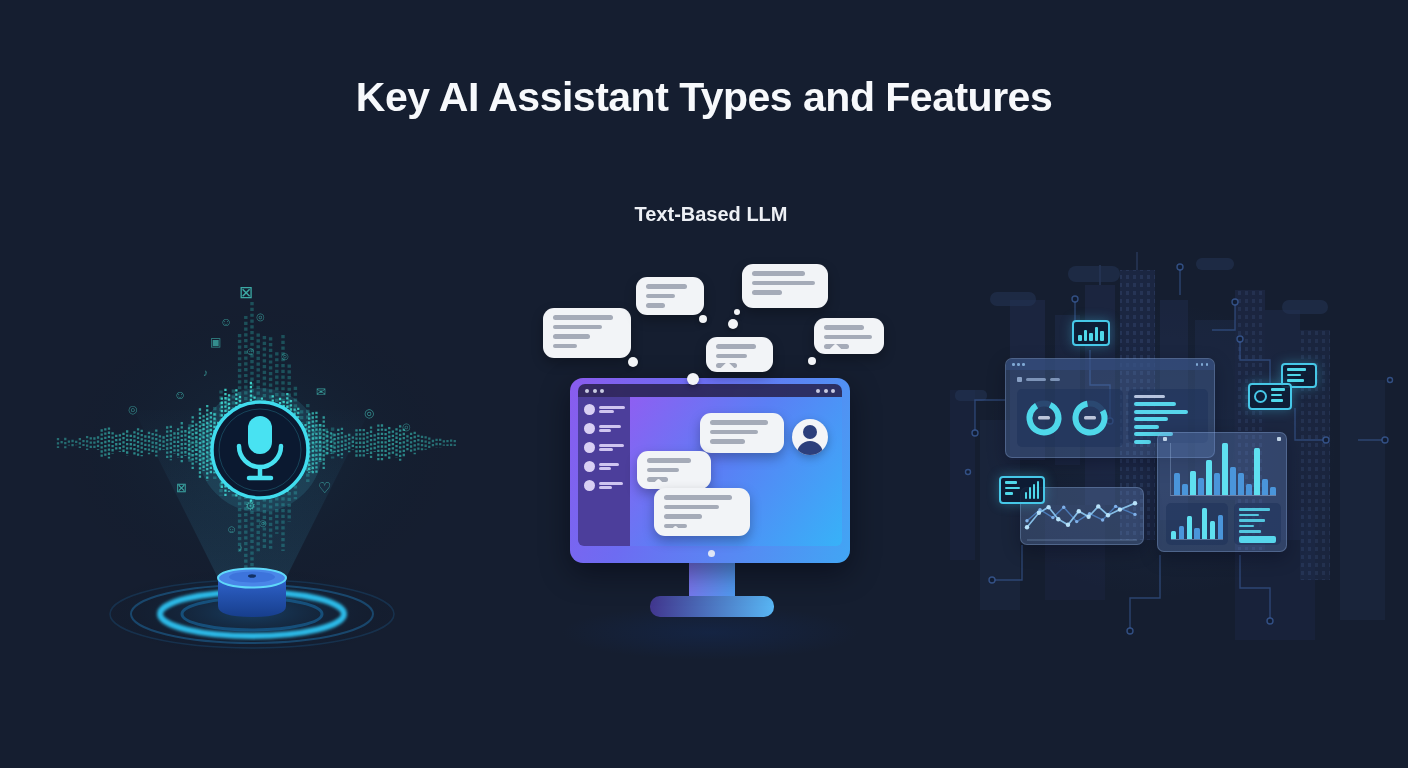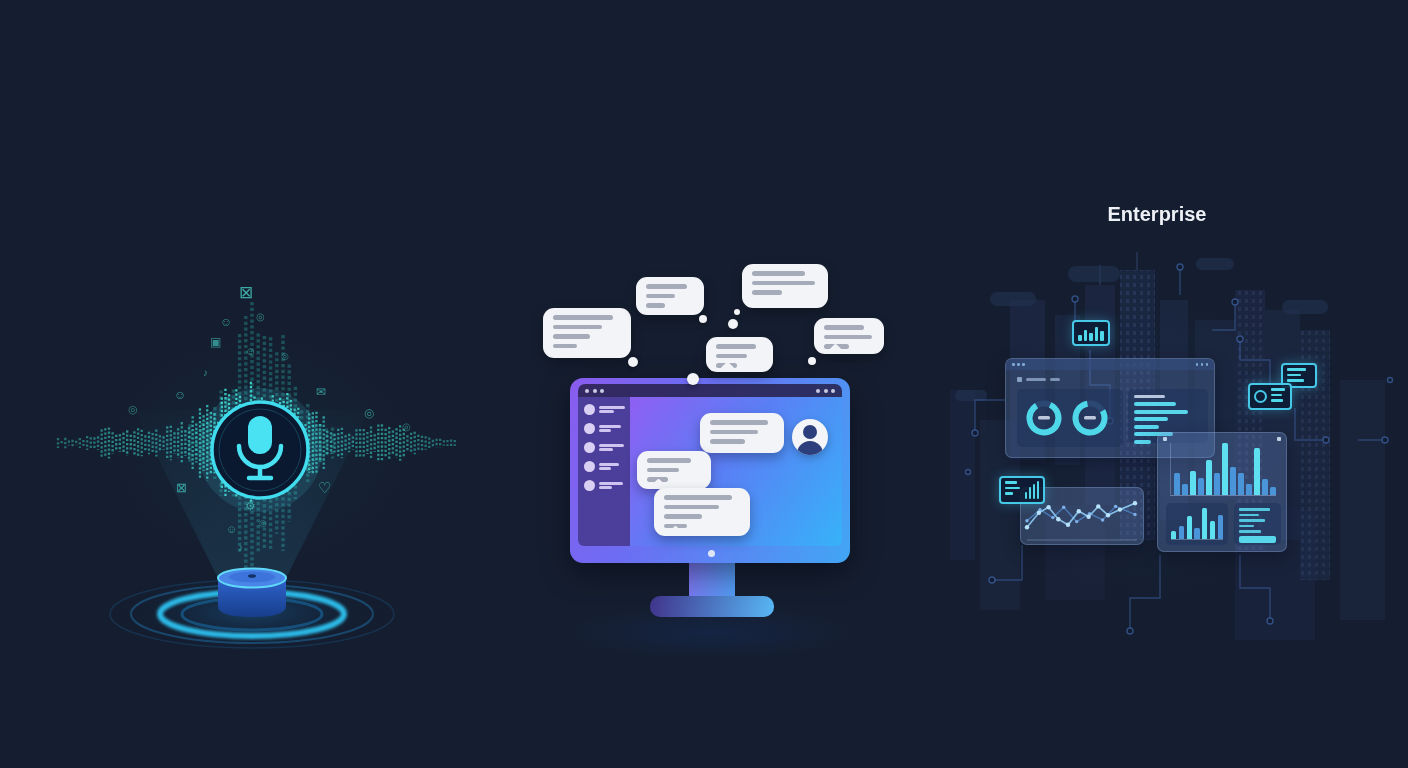--- a/index.html
+++ b/index.html
@@ -105,21 +105,22 @@
   #chipD-lines{flex:1.2;}
   #chipD-bars{flex:1;display:flex;align-items:flex-end;gap:1.5px;}
   #ent-glow{position:absolute;left:980px;top:300px;width:360px;height:300px;
           background:radial-gradient(ellipse at center,rgba(60,110,200,.10),rgba(0,0,0,0) 70%);}
 </style>
 </head>
 <body>
 
 <div class="stage">
 
-  <div class="col-head" id="head-ent">Enterprise</div>
+  <div class="title">Key AI Assistant Types and Features</div>
+  <div class="col-head" id="head-text">Text-Based LLM</div>
 
   <svg id="voice-svg" width="440" height="430" viewBox="0 0 440 430">
     <defs>
       <radialGradient id="waveGlo">
           <stop offset="0" stop-color="rgba(30,130,160,0.12)"></stop>
           <stop offset="1" stop-color="rgba(0,0,0,0)"></stop>
         </radialGradient>
       <radialGradient id="platGlo">
           <stop offset="0" stop-color="rgba(30,140,220,0.30)"></stop>
           <stop offset="1" stop-color="rgba(0,0,0,0)"></stop>

